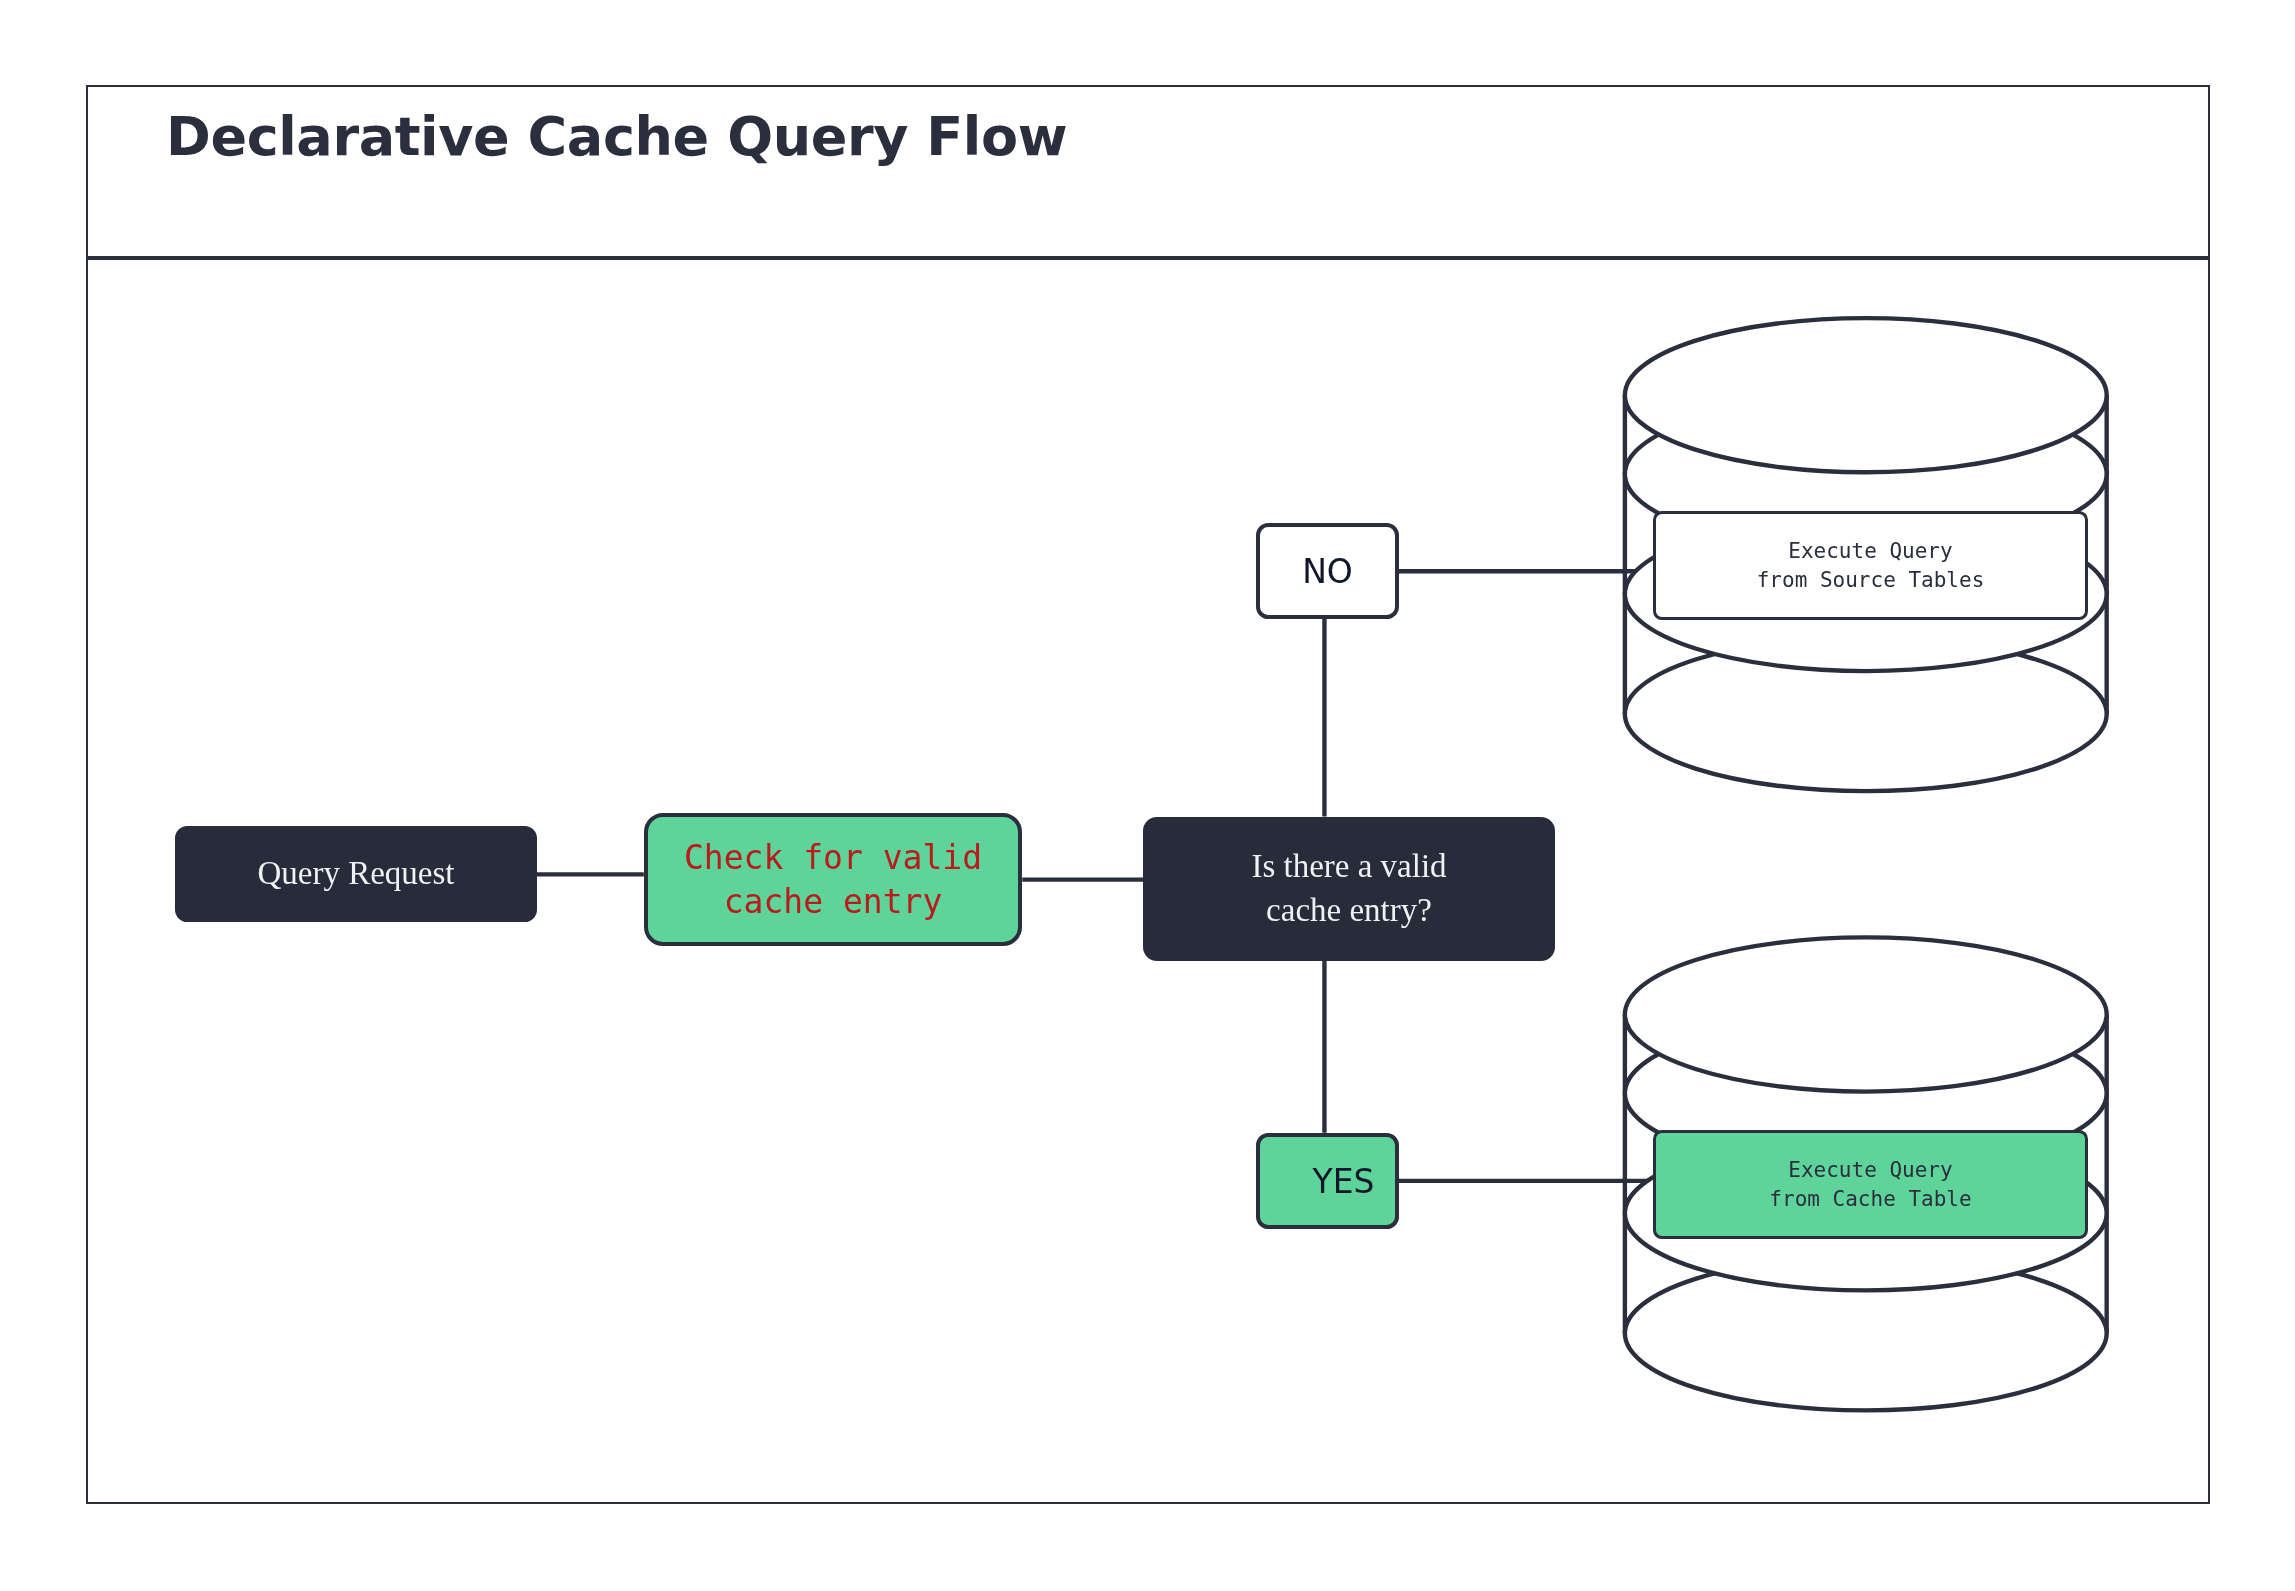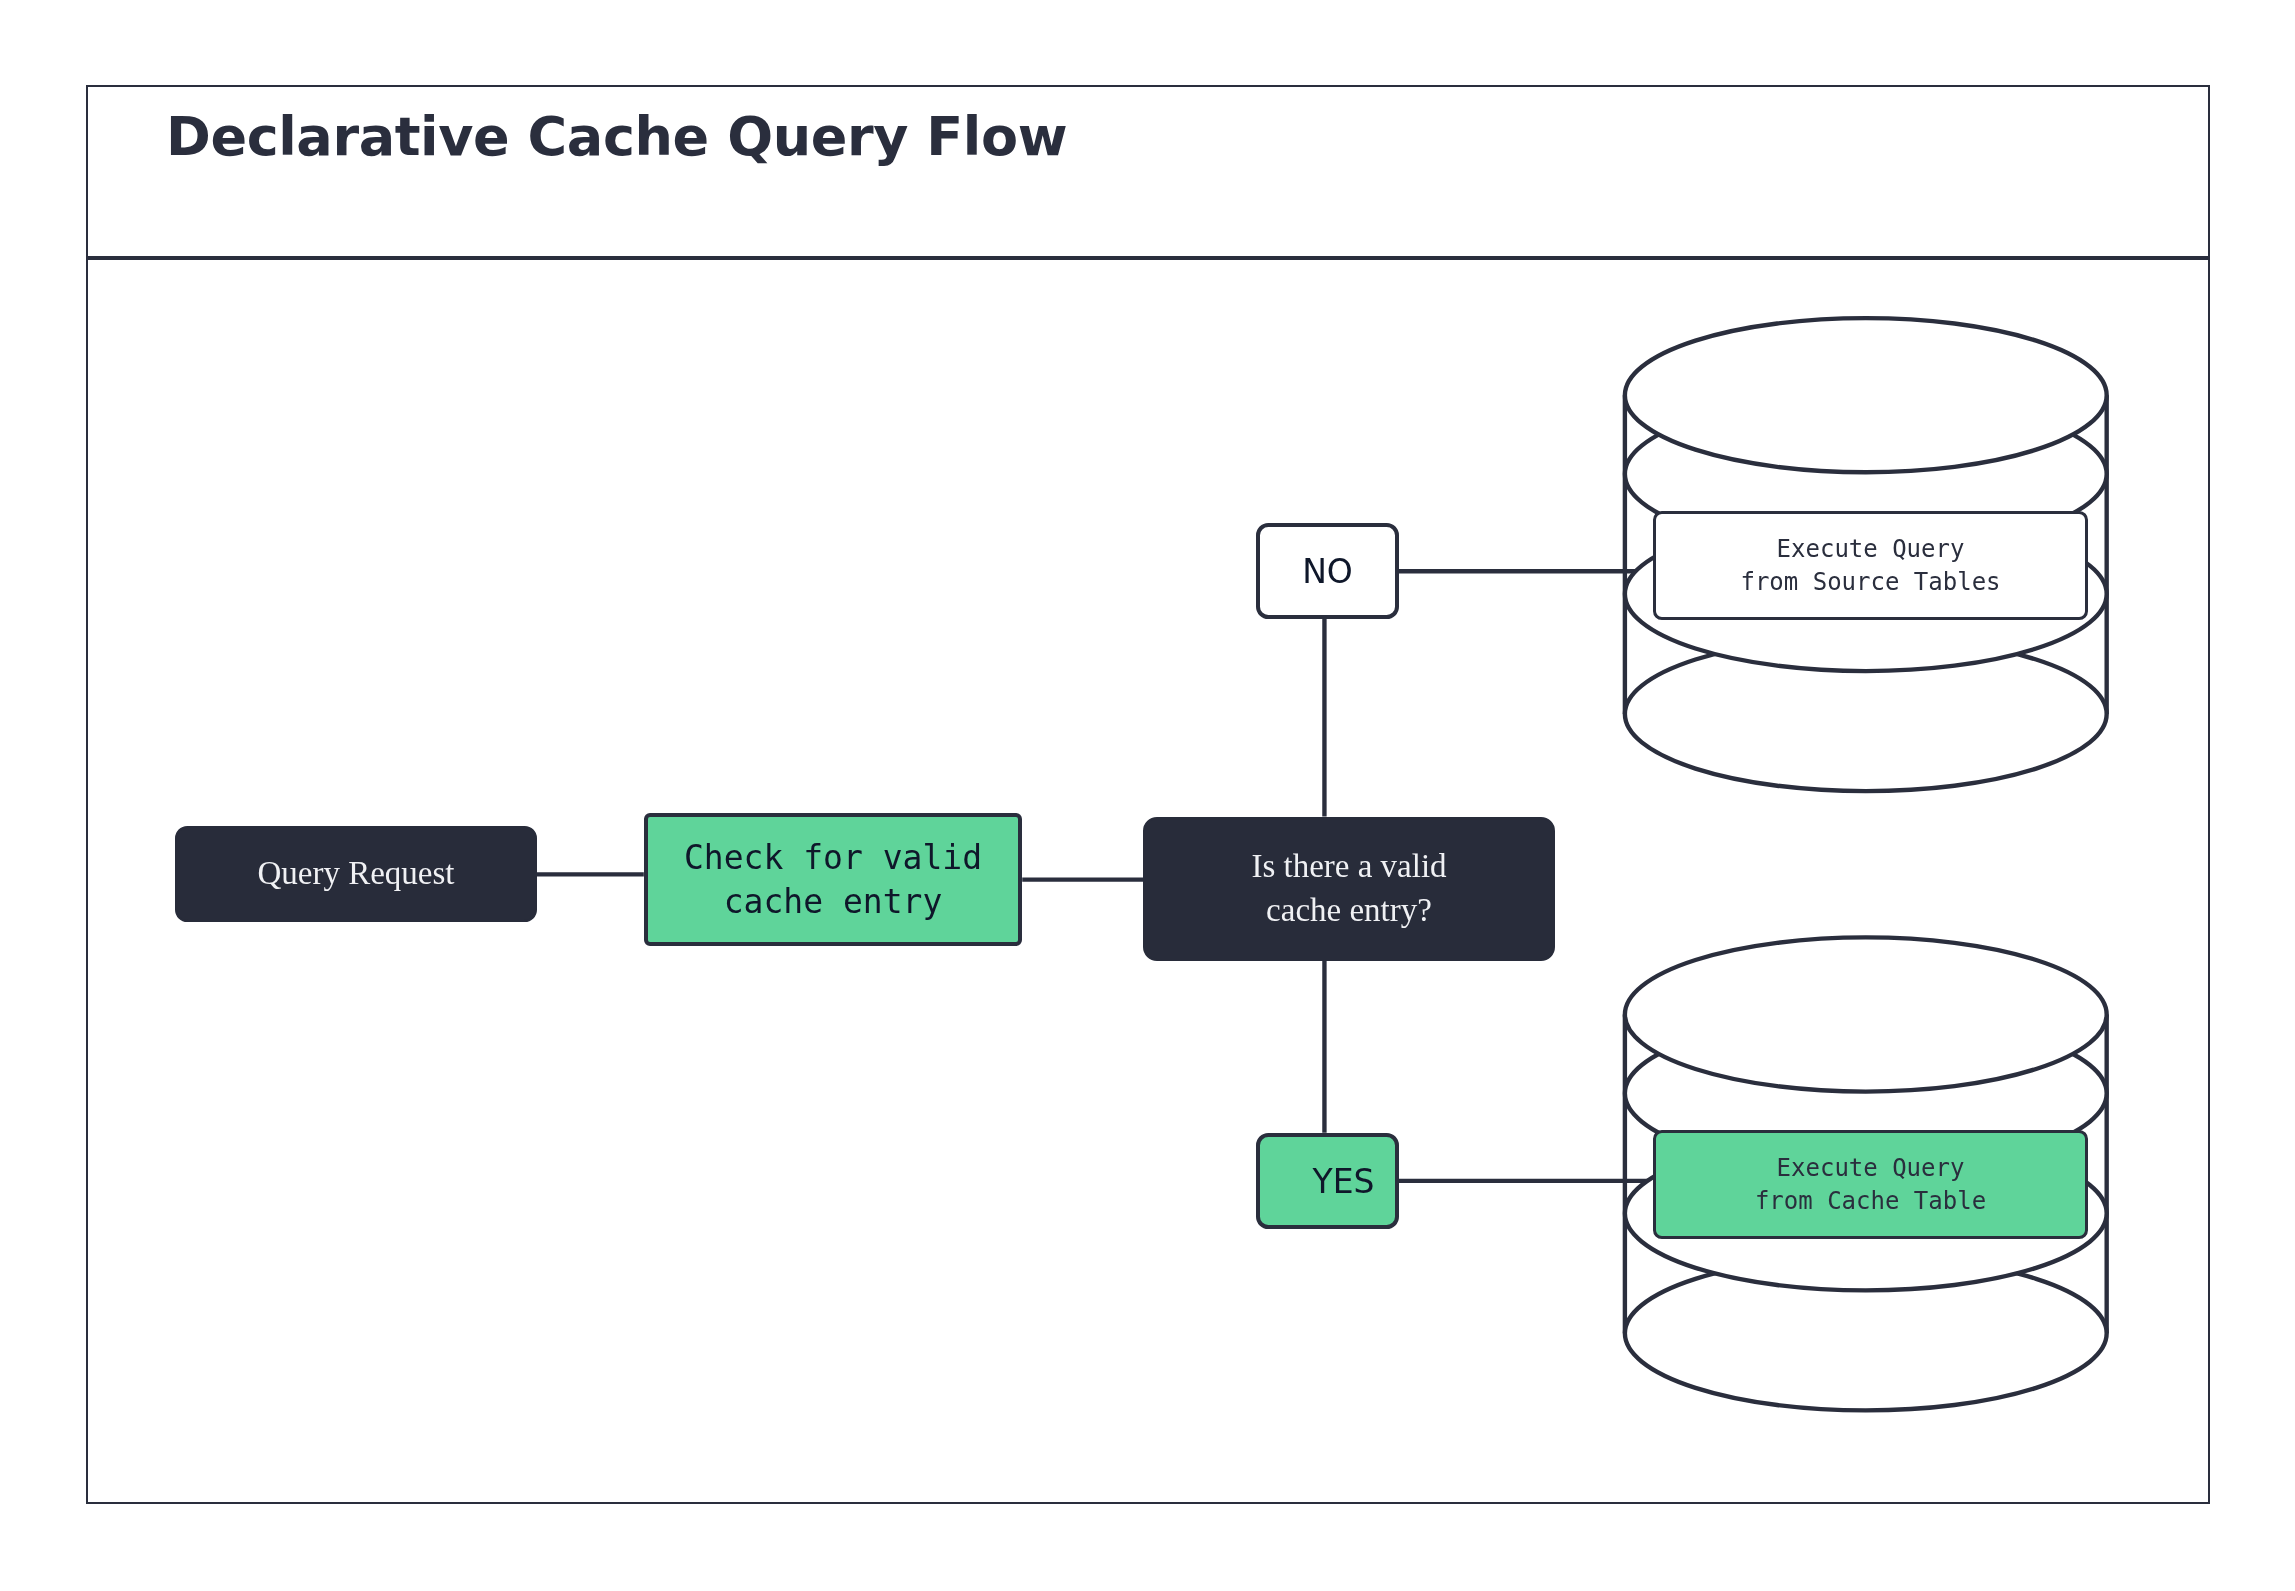--- a/index.html
+++ b/index.html
@@ -78,22 +78,22 @@
 
   .node-dark {
     background: #282c3a;
     color: #f0f1f4;
     border-radius: 12.3px;
     border: 2.6px solid #282c3a;
     font-family: Liberation Serif, serif;
   }
   .node-green {
     background: #5fd49a;
-    color: #0f172a;
-    border-radius: 6px;
+    color: #b91c1c;
+    border-radius: 19px;
     border: 4.4px solid #2a2e3d;
   }
 
   #n-query-request {
     left: 175px; top: 826px;
     width: 362px; height: 96px;
     font-size: 33px;
   }
   #n-check-cache {
     left: 644px; top: 813px;
@@ -134,21 +134,21 @@
 
   
   .db-label {
     position: absolute;
     box-sizing: border-box;
     display: flex;
     align-items: center;
     justify-content: center;
     text-align: center;
     font-family: "DejaVu Sans Mono", monospace;
-    font-size: 24px;
+    font-size: 21px;
     line-height: 1.34;
     color: #2a2e3d;
     border: 3.5px solid #2a2e3d;
     border-radius: 8.8px;
     white-space: pre-line;
     width: 435px;
     height: 109px;
   }
   #db-label-source {
     left: 1653px; top: 511px;

